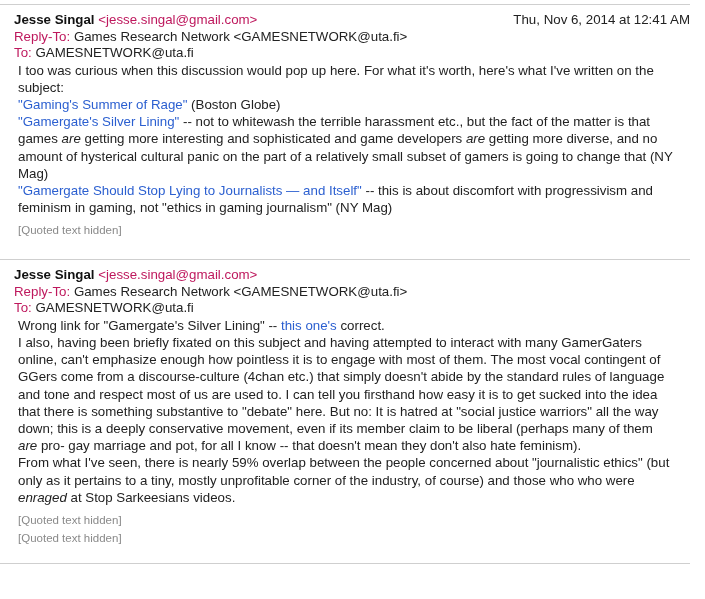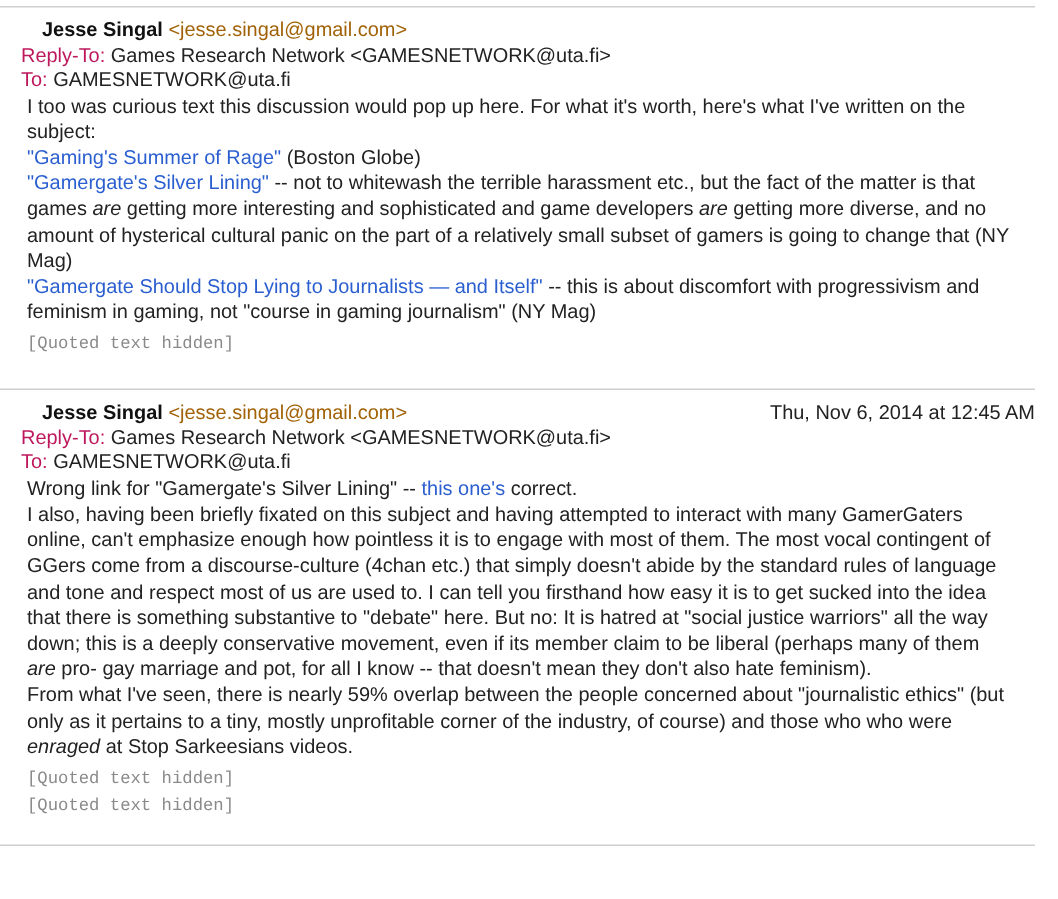--- a/index.html
+++ b/index.html
@@ -37,23 +37,22 @@
     position: relative;
     padding: 7px 0 0 14px;
     font-size: 13.3px;
     line-height: 16.5px;
     color: #222222;
   }
   .hdr-line { white-space: nowrap; }
   .sender-name {
     font-weight: bold;
     color: #111111;
-    margin-left: 14px;
   }
-  .sender-email { color: #a16207; }
+  .sender-email { color: #be185d; }
   .hdr-label { color: #be185d; }
   .date {
     position: absolute;
     top: 7px;
     right: 15px;
     font-size: 13.3px;
     line-height: 16.5px;
     color: #222222;
     white-space: nowrap;
   }
@@ -76,21 +75,21 @@
     text-decoration: none;
     cursor: pointer;
   }
   .it { font-style: italic; }
 
   .quoted {
     margin-top: 6px;
     font-size: 11.5px;
     line-height: 16px;
     color: #8a8a8a;
-    font-family: Liberation Mono, monospace;
+    font-family: Liberation Sans, sans-serif;
     cursor: pointer;
   }
   .quoted + .quoted { margin-top: 2px; }
 
   .msg1-wrap { padding-bottom: 6px; }
   .sep-mid { margin-top: 15px; }
   .sep-bottom { margin-top: 17px; }
 </style>
 </head>
 <body>
@@ -107,36 +106,37 @@
         <span class="sender-email">&lt;jesse.singal@gmail.com&gt;</span>
       </div>
       <div class="hdr-line">
         <span class="hdr-label">Reply-To:</span>
         <span>Games Research Network &lt;GAMESNETWORK@uta.fi&gt;</span>
       </div>
       <div class="hdr-line">
         <span class="hdr-label">To:</span>
         <span>GAMESNETWORK@uta.fi</span>
       </div>
+      <div class="date">Thu, Nov 6, 2014 at 12:41 AM</div>
     </div>
 
     <div class="body">
 
-      <p class="gap-before">I too was curious text this discussion would pop up here. For what it's worth, here's what I've written on the subject:</p>
+      <p class="gap-before">I too was curious when this discussion would pop up here. For what it's worth, here's what I've written on the subject:</p>
 
       <p class="gap-before">
         <span class="link">"Gaming's Summer of Rage"</span><span> (Boston Globe)</span>
       </p>
 
       <p>
         <span class="link">"Gamergate's Silver Lining"</span><span> -- not to whitewash the terrible harassment etc., but the fact of the matter is that games </span><span class="it">are</span><span> getting more interesting and sophisticated and game developers </span><span class="it">are</span><span> getting more diverse, and no amount of hysterical cultural panic on the part of a relatively small subset of gamers is going to change that (NY Mag)</span>
       </p>
 
       <p>
-        <span class="link">"Gamergate Should Stop Lying to Journalists — and Itself"</span><span> -- this is about discomfort with progressivism and feminism in gaming, not "course in gaming journalism" (NY Mag)</span>
+        <span class="link">"Gamergate Should Stop Lying to Journalists — and Itself"</span><span> -- this is about discomfort with progressivism and feminism in gaming, not "ethics in gaming journalism" (NY Mag)</span>
       </p>
 
       <div class="quoted">[Quoted text hidden]</div>
     </div>
   </div>
 
   <hr class="rule sep-mid">
 
   <div class="message">
 
@@ -146,21 +146,20 @@
         <span class="sender-email">&lt;jesse.singal@gmail.com&gt;</span>
       </div>
       <div class="hdr-line">
         <span class="hdr-label">Reply-To:</span>
         <span>Games Research Network &lt;GAMESNETWORK@uta.fi&gt;</span>
       </div>
       <div class="hdr-line">
         <span class="hdr-label">To:</span>
         <span>GAMESNETWORK@uta.fi</span>
       </div>
-      <div class="date">Thu, Nov 6, 2014 at 12:45 AM</div>
     </div>
 
     <div class="body">
 
       <p class="gap-before">
         <span>Wrong link for "Gamergate's Silver Lining" -- </span><span class="link">this one's</span><span> correct.</span>
       </p>
 
       <p class="gap-before">
         <span>I also, having been briefly fixated on this subject and having attempted to interact with many GamerGaters online, can't emphasize enough how pointless it is to engage with most of them. The most vocal contingent of GGers come from a discourse-culture (4chan etc.) that simply doesn't abide by the standard rules of language and tone and respect most of us are used to. I can tell you firsthand how easy it is to get sucked into the idea that there is something substantive to "debate" here. But no: It is hatred at "social justice warriors" all the way down; this is a deeply conservative movement, even if its member claim to be liberal (perhaps many of them </span><span class="it">are</span><span> pro- gay marriage and pot, for all I know -- that doesn't mean they don't also hate feminism).</span>

